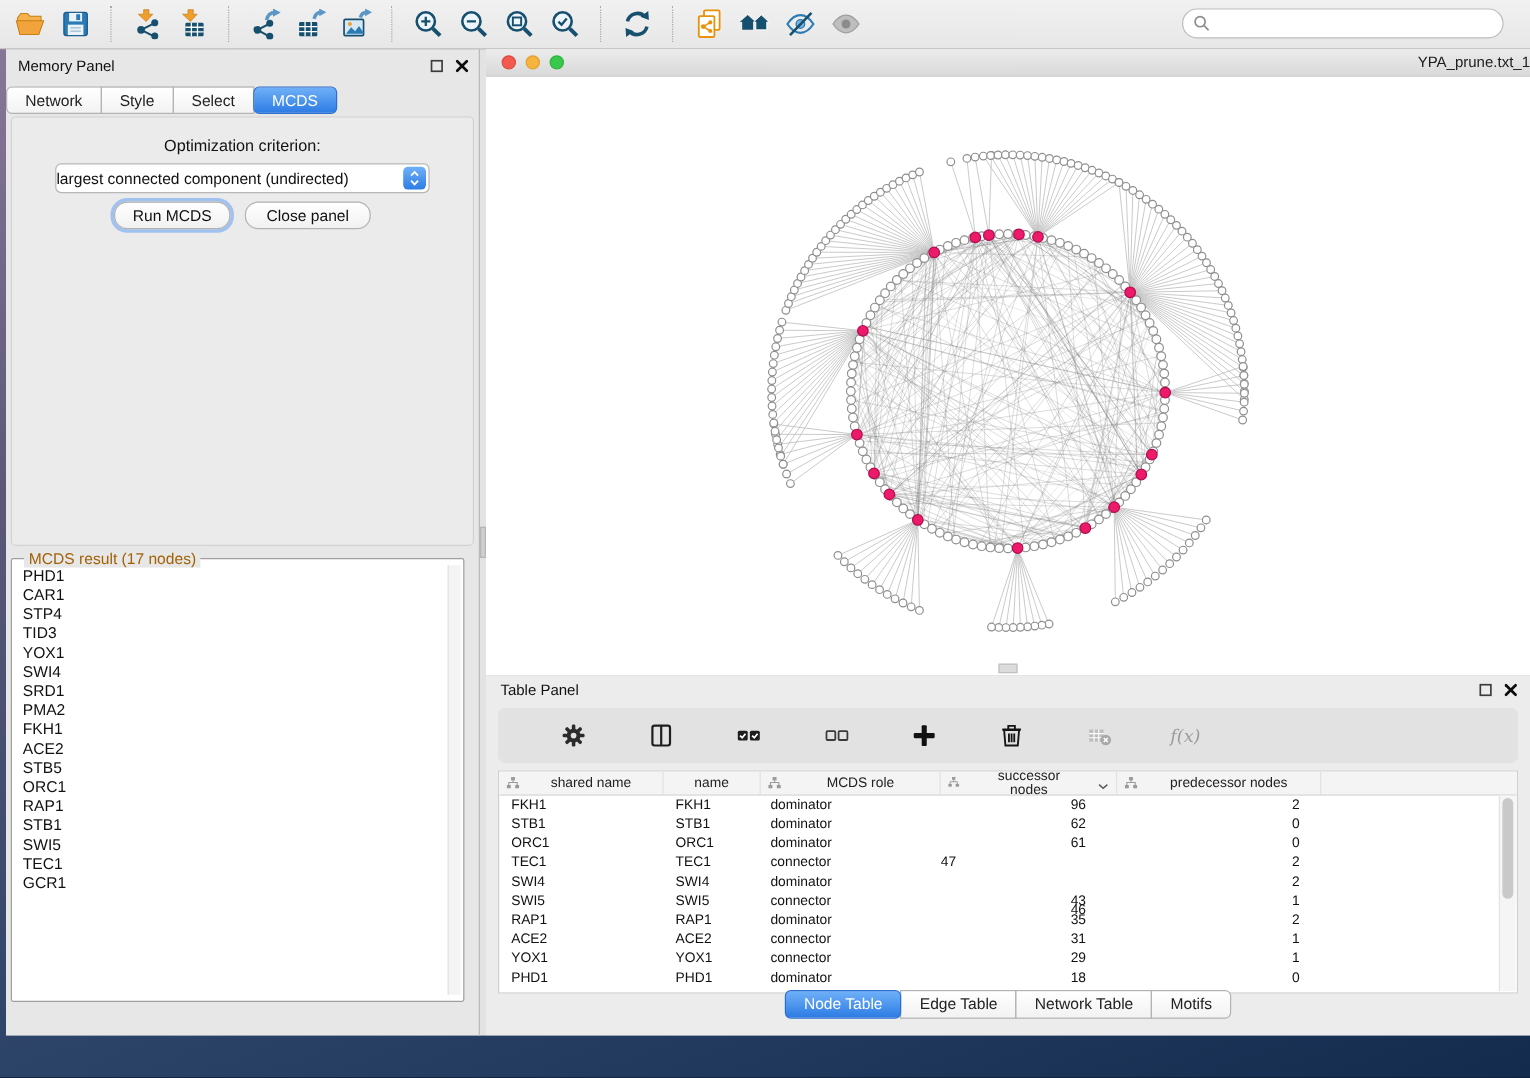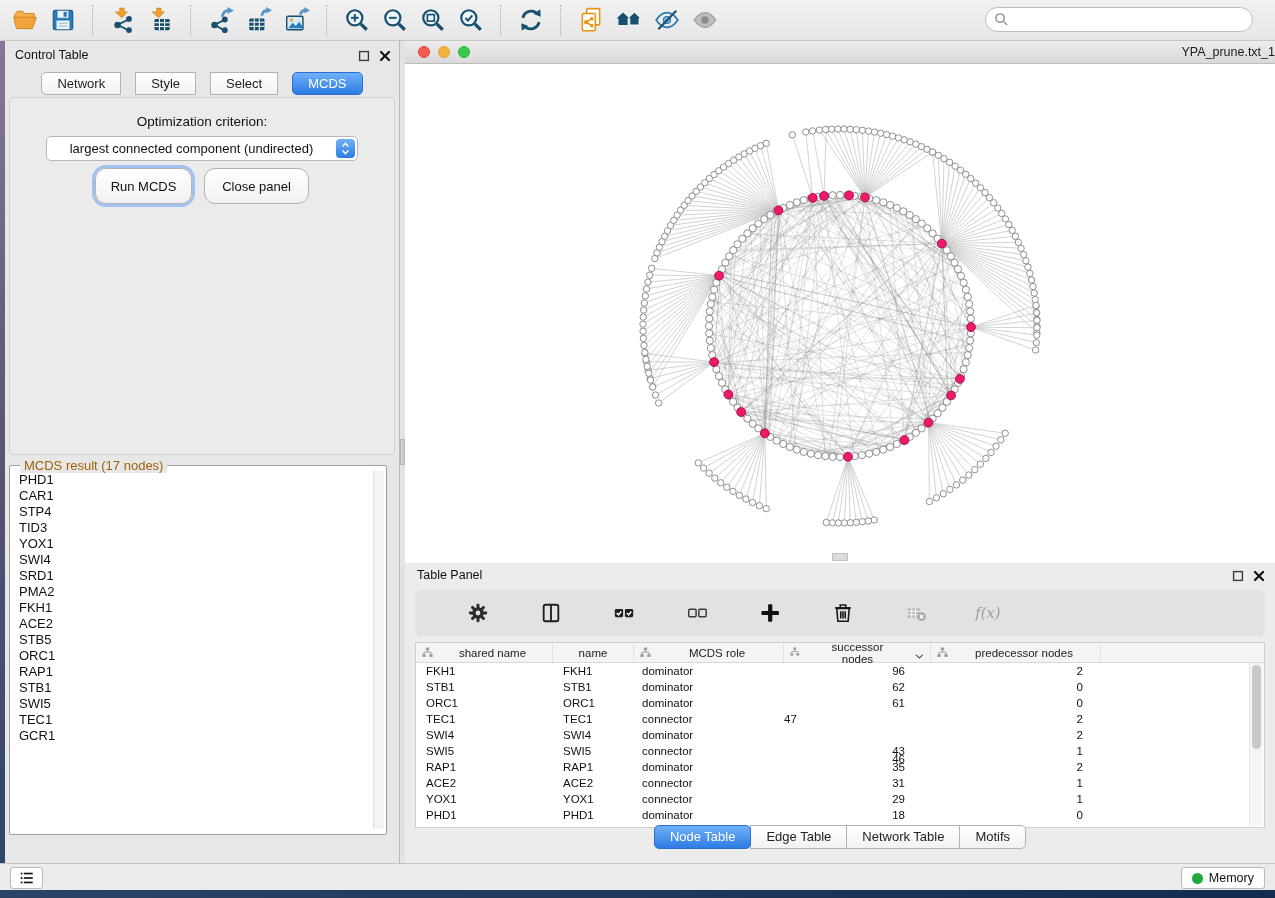--- a/index.html
+++ b/index.html
@@ -23,37 +23,37 @@
   #search-wrap input{width:100%;height:100%;box-sizing:border-box;border:1px solid #bdbdbd;
      border-radius:13px;padding:0 10px 0 30px;font-size:13px;background:#fff;outline:none;
      font-family:"Liberation Sans",sans-serif;}
   #search-wrap .mag{position:absolute;left:9px;top:5px;width:15px;height:15px;}
   
   #control-panel{position:absolute;left:5px;top:41px;width:395px;height:822px;
      background:#e7e7e7;border-right:1px solid #b9b9b9;box-sizing:border-box;}
   .panel-head{position:absolute;left:10px;top:7px;font-size:12.5px;color:#111;}
   .panel-icons{position:absolute;right:8px;top:7px;display:flex;gap:9px;align-items:center;}
   .panel-icons .pi{width:12px;height:12px;display:block;}
-  #cp-tabs{position:absolute;left:0;top:31px;width:100%;display:flex;justify-content:center;gap:15px;}
+  #cp-tabs{position:absolute;left:0;top:31px;width:100%;display:flex;justify-content:flex-start;}
   .seg-tab{height:21px;line-height:21px;padding:0 15px;font-size:13px;color:#222;
      background:linear-gradient(#ffffff,#f2f2f2);border:1px solid #b3b3b3;margin-left:-1px;}
   .seg-tab:first-child{border-radius:5px 0 0 5px;margin-left:0;}
   .seg-tab:last-child{border-radius:0 5px 5px 0;}
   .seg-tab.active{background:linear-gradient(#6fb0f8,#2d7ce4);color:#fff;border-color:#2d6fd0;
      border-radius:5px;position:relative;z-index:2;}
   #cp-card{position:absolute;left:4px;top:56px;width:384px;height:356px;background:#ebebeb;
      border:1px solid #d2d2d2;border-radius:4px;}
   #opt-label{position:absolute;left:0;top:16px;width:100%;text-align:center;font-size:13.5px;color:#111;}
   #criterion{position:absolute;left:36px;top:38px;width:310px;height:23px;background:#fff;
      border:1px solid #b7b7b7;border-radius:5px;display:flex;align-items:center;}
-  #criterion .val{flex:1;text-align:center;font-size:13px;color:#111;}
+  #criterion .val{flex:1;text-align:left;font-size:13px;color:#111;}
   #criterion .spin{width:19px;height:19px;margin-right:2px;border-radius:4px;
      background:linear-gradient(#6fb0f8,#2d7ce4);display:flex;align-items:center;justify-content:center;}
   #criterion .spin svg{width:11px;height:15px;}
-  .mac-btn{height:36px;background:linear-gradient(#ffffff,#f1f1f1);border:1px solid #b3b3b3;
+  .mac-btn{height:23px;background:linear-gradient(#ffffff,#f1f1f1);border:1px solid #b3b3b3;
      border-radius:11px;font-size:13px;color:#111;font-family:"Liberation Sans",sans-serif;
      display:inline-flex;align-items:center;justify-content:center;}
   #run-btn{position:absolute;left:85px;top:70px;width:97px;
      box-shadow:0 0 0 3px rgba(100,160,245,.55);}
   #closepanel-btn{position:absolute;left:194px;top:70px;width:105px;}
   #mcds-box{position:absolute;left:4px;top:424px;width:376px;height:368px;background:#fff;
      border:1px solid #9f9f9f;border-radius:2px;}
   #mcds-legend{position:absolute;left:10px;top:-8px;background:#e7e7e7;padding:0 4px;
      font-size:13px;color:#a16207;}
   #mcds-list{position:absolute;left:1px;top:6px;right:13px;bottom:4px;overflow:hidden;
@@ -313,21 +313,21 @@
     <div id="search-wrap">
       <span class="mag"><svg viewBox="0 0 16 16" fill="none" stroke="#8c8c8c" stroke-width="1.5">
             <circle cx="6.5" cy="6.5" r="4.5"></circle>
             <line x1="10" y1="10" x2="14" y2="14"></line>
           </svg></span>
       <input type="text" placeholder="" style="">
     </div>
   </div>
 
   <div id="control-panel">
-    <div class="panel-head">Control Table</div>
+    <div class="panel-head">Memory Panel</div>
     <div class="panel-icons">
       <span class="pi"><svg viewBox="0 0 12 12" fill="none" stroke="#3c3c3c" stroke-width="1.4">
             <rect x="1.6" y="1.6" width="8.8" height="8.8"></rect>
           </svg></span>
       <span class="pi"><svg viewBox="0 0 12 12" stroke="#0d0d0d" stroke-width="2.2" stroke-linecap="round">
             <line x1="2" y1="2" x2="10" y2="10"></line>
             <line x1="10" y1="2" x2="2" y2="10"></line>
           </svg></span>
     </div>
     <div id="cp-tabs">
@@ -1353,31 +1353,13 @@
         </div>
     </div>
     <div id="tp-tabs">
         <div class="seg-tab active" style="height: 22px; line-height: 22px;">Node Table</div>
         <div class="seg-tab" style="height: 22px; line-height: 22px;">Edge Table</div>
         <div class="seg-tab" style="height: 22px; line-height: 22px;">Network Table</div>
         <div class="seg-tab" style="height: 22px; line-height: 22px;">Motifs</div>
       </div>
   </div>
 
-  <div id="status-bar">
-    <div id="list-btn">
-        <span style="display:flex;">
-          <svg viewBox="0 0 24 22" fill="#111">
-            <circle cx="3.5" cy="4" r="1.5"></circle>
-            <rect x="7" y="2.7" width="14" height="2.6"></rect>
-            <circle cx="3.5" cy="11" r="1.5"></circle>
-            <rect x="7" y="9.7" width="14" height="2.6"></rect>
-            <circle cx="3.5" cy="18" r="1.5"></circle>
-            <rect x="7" y="16.7" width="14" height="2.6"></rect>
-          </svg>
-        </span>
-      </div>
-    <div id="memory-btn">
-      <span id="memory-dot" style="background: rgb(31, 168, 60);"></span>
-      <span>Memory</span>
-    </div>
-  </div>
 </div>
 
 </body></html>

